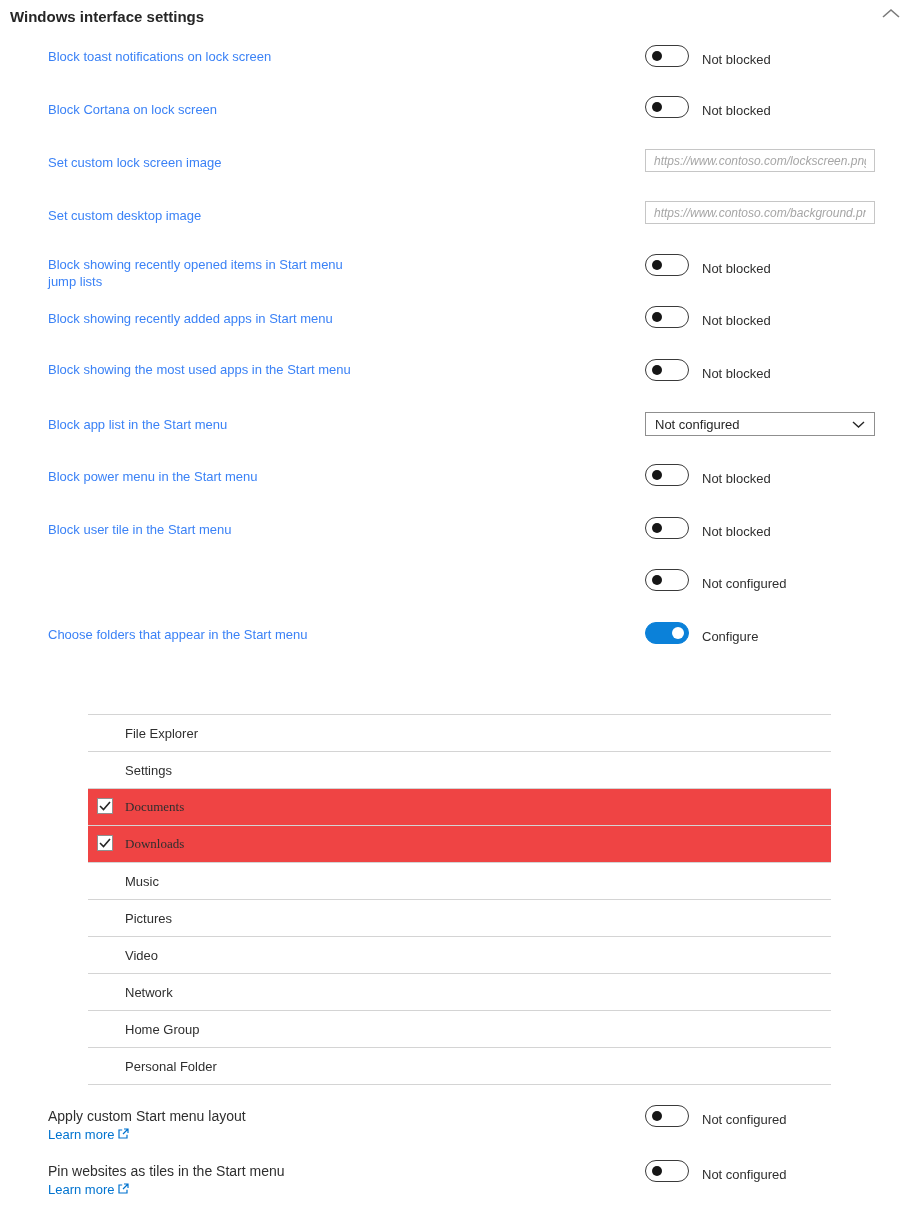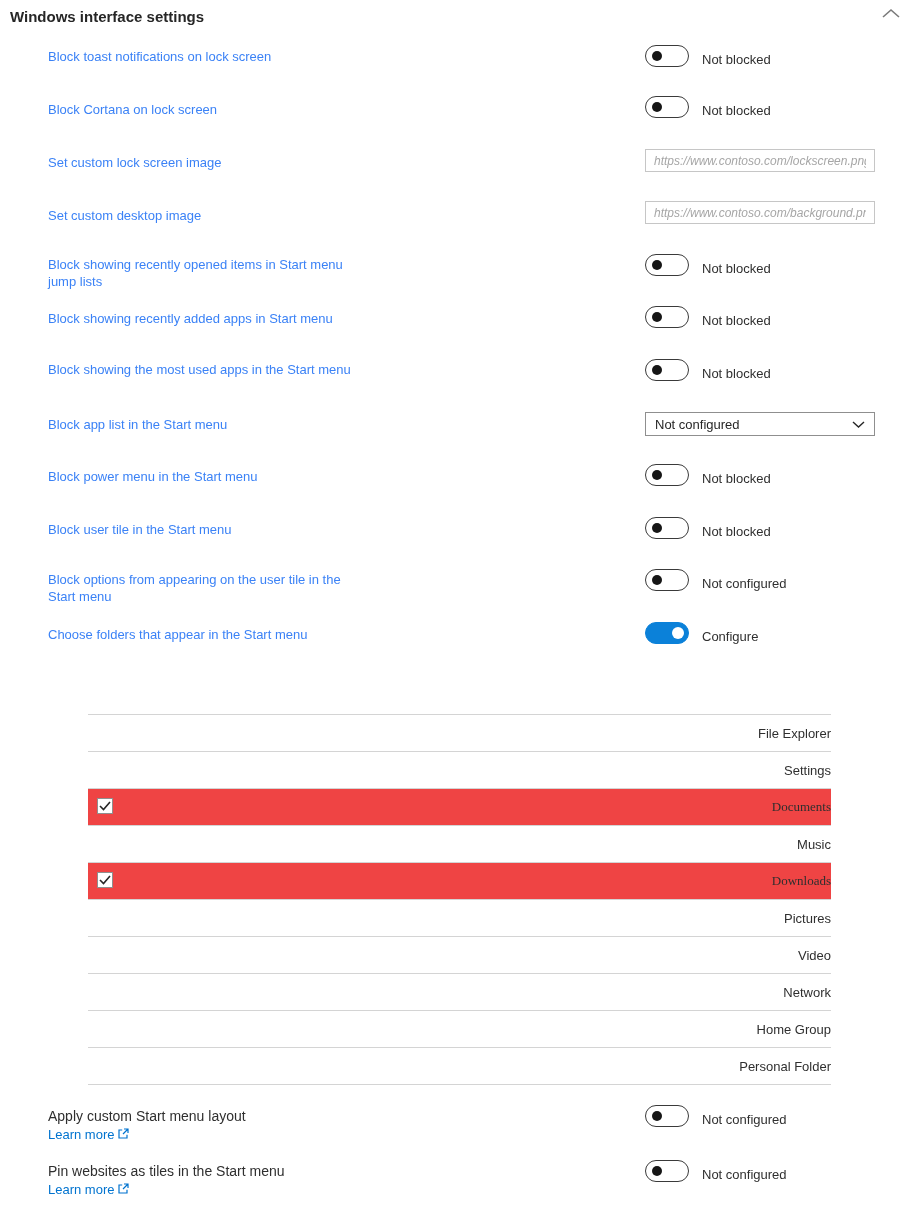--- a/index.html
+++ b/index.html
@@ -17,21 +17,21 @@
   .toggle.on{background:#0b81d9;border-color:#0b81d9;}
   .toggle.on .knob{left:auto;right:4px;top:4px;width:12px;height:12px;background:#fff;}
   .ctrl .status{font-size:13px;color:#2f2f2f;white-space:nowrap;}
 
   .text-input{position:absolute;left:645px;width:230px;height:23px;border:1px solid #c6c6c6;box-sizing:border-box;font-family:"Liberation Sans","DejaVu Sans",sans-serif;font-size:12px;padding:0 8px;color:#333;background:#fff;}
   .text-input::placeholder{color:#a6a6a6;font-style:italic;opacity:1;}
 
   .select-box{position:absolute;left:645px;width:230px;height:24px;border:1px solid #8f8f8f;box-sizing:border-box;display:flex;align-items:center;justify-content:space-between;padding:0 9px;font-size:13px;color:#262626;background:#fff;cursor:pointer;}
 
   .folder-table{position:absolute;left:88px;top:714px;width:743px;border-top:1px solid #d4d4d4;}
-  .folder-row{height:36px;border-bottom:1px solid #d4d4d4;display:flex;align-items:center;position:relative;background:#fff;cursor:pointer;justify-content:flex-end;}
+  .folder-row{height:36px;border-bottom:1px solid #d4d4d4;display:flex;align-items:center;position:relative;background:#fff;cursor:pointer;}
   .folder-row.checked{background:#ef4444;font-family:Liberation Serif, serif;}
   .folder-row .cb{position:absolute;left:9px;top:9px;width:16px;height:16px;border:1px solid #8f8f8f;background:#fff;box-sizing:border-box;display:none;align-items:center;justify-content:center;}
   .folder-row.checked .cb{display:flex;}
   .folder-row .flabel{margin-left:37px;font-size:13px;color:#2f2f2f;}
 
   .footer-label{position:absolute;left:48px;width:330px;}
   .footer-label .fl-text{font-size:14px;line-height:17px;color:#2f2f2f;}
   .footer-label .link{margin-top:2px;display:inline-flex;align-items:center;gap:4px;color:#0073cf;font-size:13px;text-decoration:none;cursor:pointer;}
 </style>
 </head>
@@ -113,21 +113,20 @@
   </div>
 
   <div class="row-label" style="top:521px">Block user tile in the Start menu</div>
   <div class="ctrl" style="top:518px">
     <div class="toggle">
         <div class="knob"></div>
       </div>
     <div class="status">Not blocked</div>
   </div>
 
-  <div class="row-label" style="top:571px">Block options from appearing on the user tile in the Start menu</div>
   <div class="ctrl" style="top:570px">
     <div class="toggle">
         <div class="knob"></div>
       </div>
     <div class="status">Not configured</div>
   </div>
 
   <div class="row-label" style="top:626px">Choose folders that appear in the Start menu</div>
   <div class="ctrl" style="top:623px">
     <div class="toggle on">
@@ -146,31 +145,31 @@
       <span class="flabel">Settings</span>
     </div>
     <div class="folder-row checked">
       <span class="cb">
           <svg width="12" height="10" viewBox="0 0 12 10">
             <polyline points="1,5 4.5,8.5 11,1" fill="none" stroke="#262626" stroke-width="1.6"></polyline>
           </svg>
         </span>
       <span class="flabel">Documents</span>
     </div>
-    <div class="folder-row">
-
-      <span class="flabel">Music</span>
-    </div>
     <div class="folder-row checked">
       <span class="cb">
           <svg width="12" height="10" viewBox="0 0 12 10">
             <polyline points="1,5 4.5,8.5 11,1" fill="none" stroke="#262626" stroke-width="1.6"></polyline>
           </svg>
         </span>
       <span class="flabel">Downloads</span>
+    </div>
+    <div class="folder-row">
+
+      <span class="flabel">Music</span>
     </div>
     <div class="folder-row">
 
       <span class="flabel">Pictures</span>
     </div>
     <div class="folder-row">
 
       <span class="flabel">Video</span>
     </div>
     <div class="folder-row">

